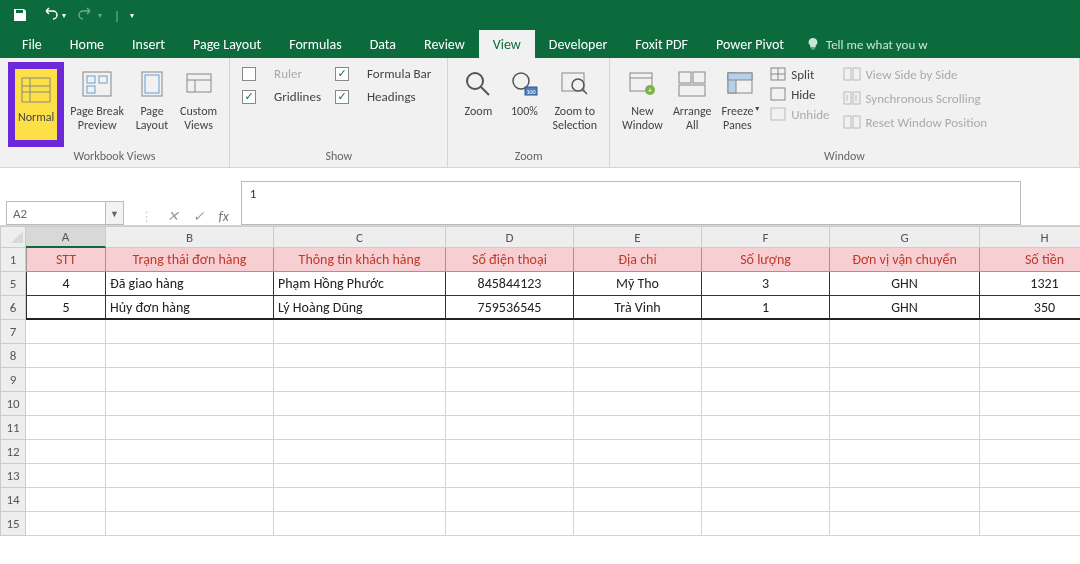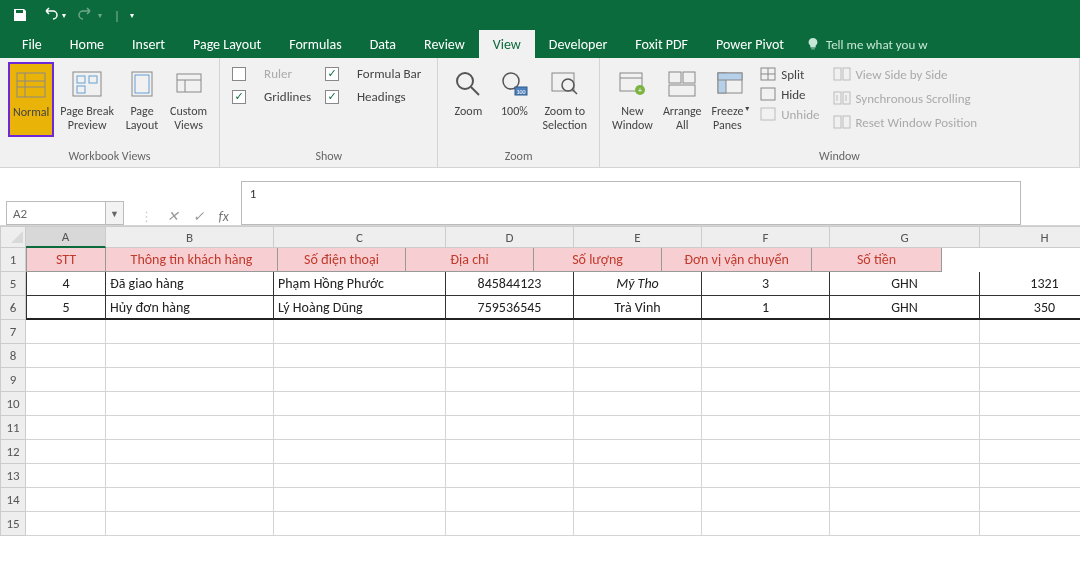--- a/index.html
+++ b/index.html
@@ -11,21 +11,21 @@
 .qat-caret{font-size:8px;color:#fff;margin-left:-4px;margin-right:4px}
 .tabs{background:#0c6b3d;height:28px;display:flex;padding-left:8px}
 .tab{color:#fff;font-size:14px;height:28px;display:flex;align-items:center;padding:0 14px;cursor:pointer}
 .tab.active{background:#f1f1f1;color:#0c6b3d}
 .tellme{color:#c7e7d6;font-size:13px;display:flex;align-items:center;gap:6px;margin-left:8px}
 .ribbon{background:#f1f1f1;border-bottom:1px solid #d4d4d4;height:110px;display:flex}
 .group{border-right:1px solid #d4d4d4;padding:4px 8px 0 8px;display:flex;flex-direction:column;justify-content:space-between}
 .group-label{text-align:center;color:#666;font-size:12px;padding:2px 0 4px}
 .group-body{display:flex;align-items:flex-start;gap:2px;flex:1}
 .bigbtn{display:flex;flex-direction:column;align-items:center;justify-content:flex-start;padding:4px 4px 0;min-width:44px;cursor:pointer;text-align:center;line-height:1.2;color:#444;font-size:12px}
-.bigbtn.selected{background:#eab308;border:2px solid #6d28d9;padding:3px 3px 0}
+.bigbtn.selected{background:#fde047;border:7px solid #6d28d9;padding:3px 3px 0}
 .bigbtn .icon{height:36px;display:flex;align-items:center;justify-content:center;margin-bottom:2px}
 .bigbtn .lbl{min-height:30px;display:flex;align-items:flex-start;justify-content:center}
 .chkcol{display:flex;flex-direction:column;gap:8px;padding:4px 8px 0 4px}
 .chkrow{display:flex;align-items:center;gap:18px;font-size:13px;color:#444;white-space:nowrap}
 .chkbox{width:14px;height:14px;border:1px solid #888;background:#fff;display:flex;align-items:center;justify-content:center;font-size:11px;color:#0c6b3d}
 .smallrow{display:flex;align-items:center;gap:4px;font-size:13px;color:#444;padding:2px 0;white-space:nowrap}
 .smallrow.disabled{color:#aaa}
 .smallrow .sicon{width:18px;height:16px;display:flex;align-items:center;justify-content:center}
 .formulabar-area{display:flex;align-items:flex-end;border-bottom:1px solid #d4d4d4;height:58px}
 .namebox-wrap{display:flex;align-items:flex-start;padding:6px 0 0 6px}
@@ -359,33 +359,34 @@
         <div class="colhdr" style="width: 128px;">D</div>
         <div class="colhdr" style="width: 128px;">E</div>
         <div class="colhdr" style="width: 128px;">F</div>
         <div class="colhdr" style="width: 150px;">G</div>
         <div class="colhdr" style="width: 130px;">H</div>
       </div>
     <div class="cells" id="cells">
 
     <div class="row">
           <div class="cell hdr center" style="width: 80px; border-left: 1px solid rgb(153, 153, 153);">STT</div>
+          <div class="cell hdr" style="width: 168px;">Trạng thái đơn hàng</div>
           <div class="cell hdr" style="width: 172px;">Thông tin khách hàng</div>
           <div class="cell hdr center" style="width: 128px;">Số điện thoại</div>
           <div class="cell hdr center" style="width: 128px;">Địa chỉ</div>
           <div class="cell hdr center" style="width: 128px;">Số lượng</div>
           <div class="cell hdr center" style="width: 150px;">Đơn vị vận chuyển</div>
           <div class="cell hdr center" style="width: 130px;">Số tiền</div>
         </div>
         <div class="row">
           <div class="cell data center" style="width: 80px; border-left: 1px solid rgb(51, 51, 51);">4</div>
           <div class="cell data" style="width: 168px;">Đã giao hàng</div>
           <div class="cell data" style="width: 172px;">Phạm Hồng Phước</div>
           <div class="cell data center" style="width: 128px;">845844123</div>
-          <div class="cell data center" style="width: 128px; font-style: italic;">Mỹ Tho</div>
+          <div class="cell data center" style="width: 128px;">Mỹ Tho</div>
           <div class="cell data center" style="width: 128px;">3</div>
           <div class="cell data center" style="width: 150px;">GHN</div>
           <div class="cell data center" style="width: 130px;">1321</div>
         </div>
         <div class="row">
           <div class="cell data lastrow center" style="width: 80px; border-left: 1px solid rgb(51, 51, 51);">5</div>
           <div class="cell data lastrow" style="width: 168px;">Hủy đơn hàng</div>
           <div class="cell data lastrow" style="width: 172px;">Lý Hoàng Dũng</div>
           <div class="cell data lastrow center" style="width: 128px;">759536545</div>
           <div class="cell data lastrow center" style="width: 128px;">Trà Vinh</div>

